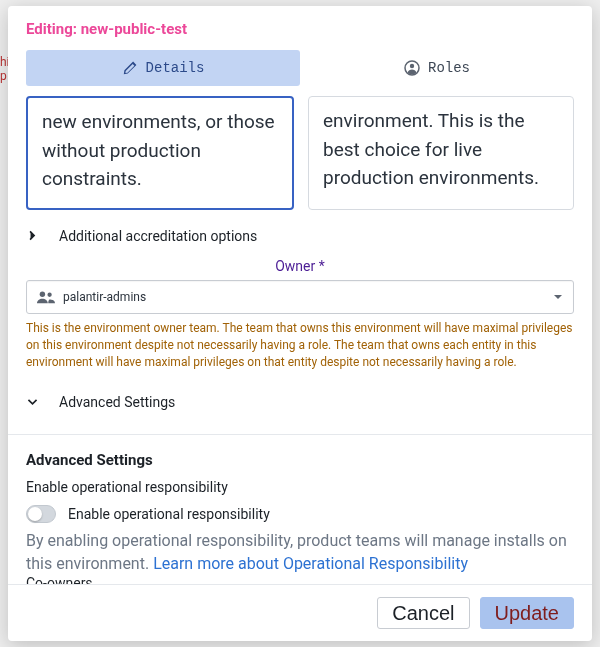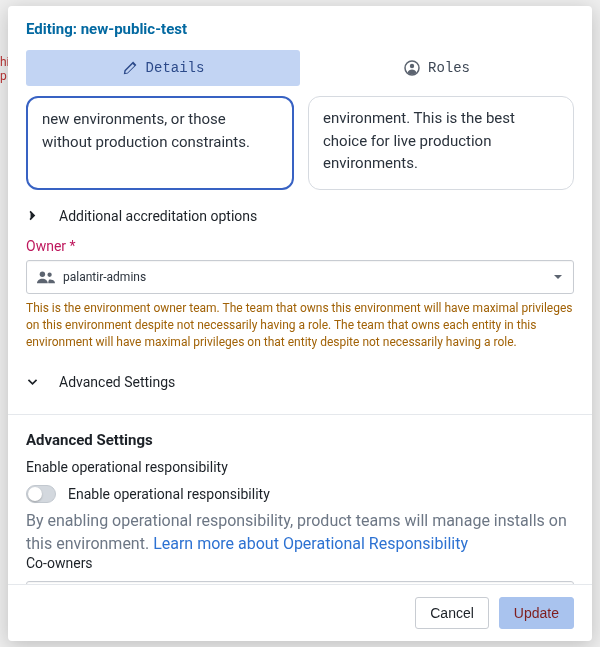--- a/index.html
+++ b/index.html
@@ -24,21 +24,21 @@
       border-radius: 4px;
       box-shadow: 0 4px 20px rgba(0,0,0,0.2);
       display: flex;
       flex-direction: column;
       z-index: 10;
     }
     .modal-header {
       padding: 14px 18px 12px;
       font-size: 15px;
       font-weight: 700;
-      color: #0369a1;
+      color: #ec4899;
     }
     .tabs {
       display: flex;
       padding: 0 18px 10px;
       gap: 0;
       font-family: Liberation Mono, monospace;
     }
     .tab {
       flex: 1;
       display: flex;
@@ -64,43 +64,44 @@
       position: relative;
     }
     .cards-row {
       display: flex;
       gap: 14px;
       margin-bottom: 12px;
     }
     .card {
       flex: 1;
       border: 1px solid #d6dae0;
-      border-radius: 12px;
+      border-radius: 4px;
       padding: 10px 14px 14px;
-      font-size: 15px;
+      font-size: 19px;
       line-height: 1.5;
       color: #2b333d;
     }
     .card.selected {
       border: 2px solid #3862c3;
     }
     .expander {
       display: flex;
       align-items: center;
       gap: 20px;
       font-size: 14px;
       color: #1c2127;
       padding: 6px 0 14px;
       cursor: pointer;
     }
     .expander svg { width: 13px; height: 13px; }
     .field-label {
       font-size: 14px;
-      color: #be185d;
+      color: #4c1d95;
       margin-bottom: 6px;
+      text-align: center;
     }
     .select-box {
       display: flex;
       align-items: center;
       border: 1px solid #c8ccd2;
       border-radius: 3px;
       height: 34px;
       padding: 0 10px;
       font-size: 12px;
       color: #2b333d;
@@ -177,21 +178,21 @@
       border-top: 1px solid #e5e8ec;
       padding: 12px 18px;
       display: flex;
       justify-content: flex-end;
       gap: 10px;
     }
     .btn {
       height: 32px;
       padding: 0 14px;
       border-radius: 3px;
-      font-size: 14px;
+      font-size: 20px;
       cursor: pointer;
       border: 1px solid #c8ccd2;
       background: #fff;
       color: #1c2127;
     }
     .btn.primary {
       background: #a9c3ee;
       border-color: #a9c3ee;
       color: #7f1d1d;
       cursor: default;

